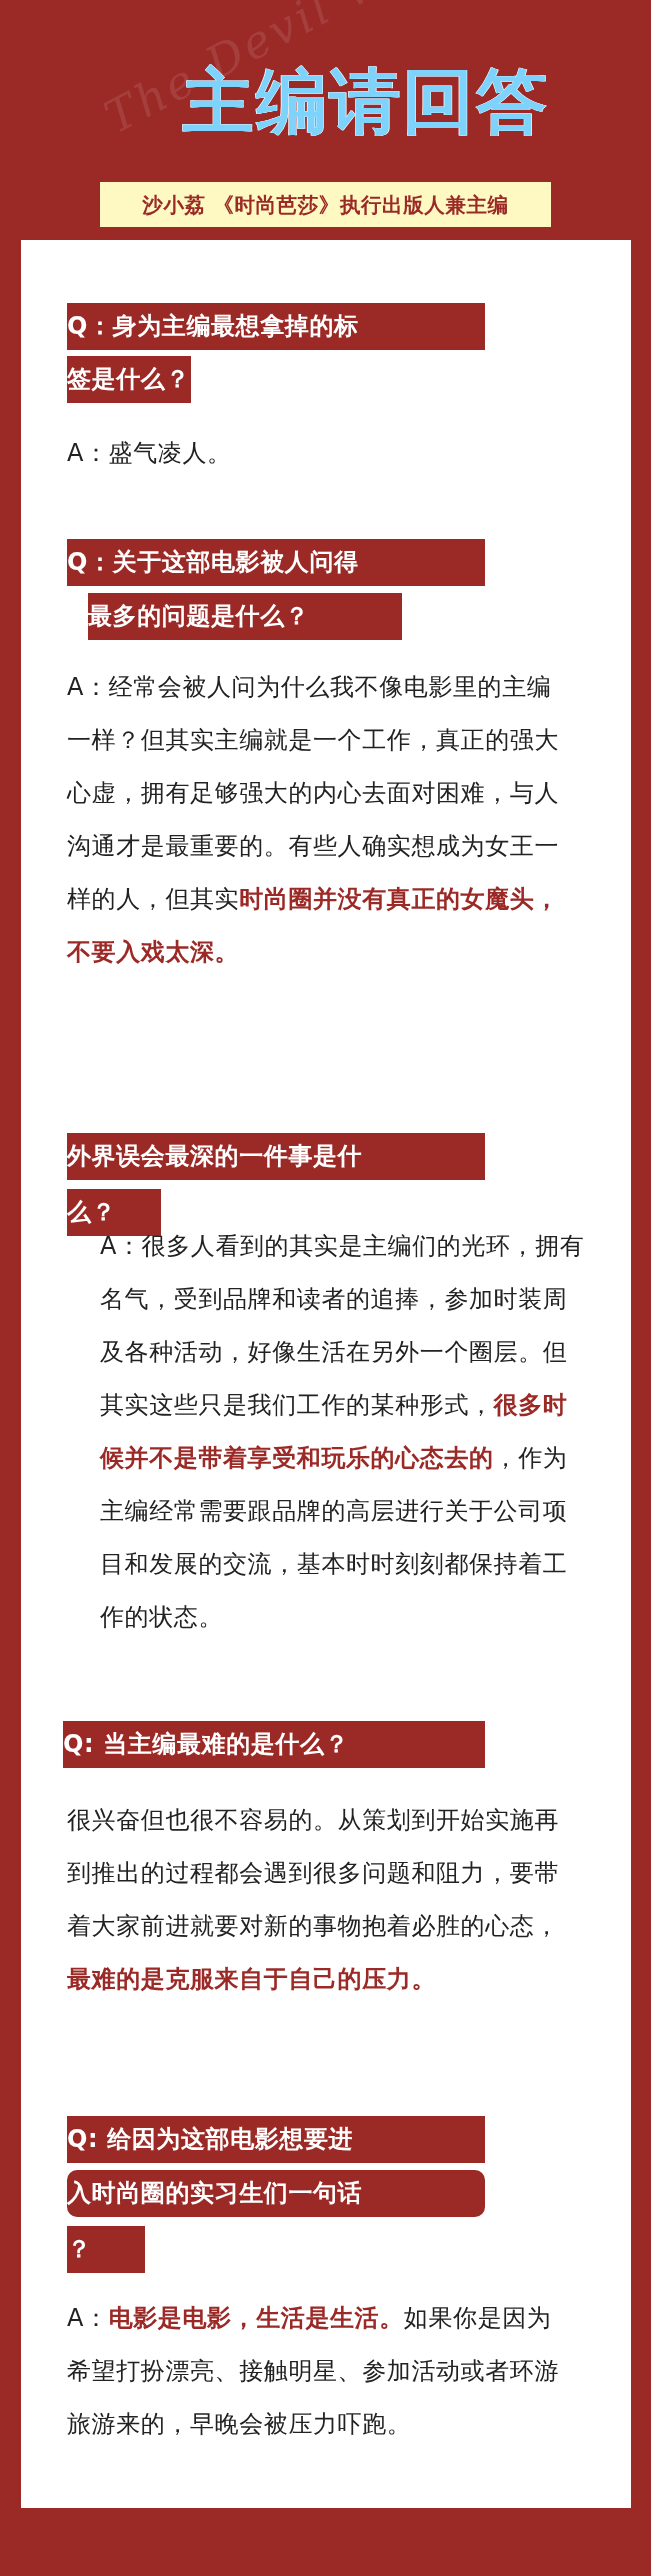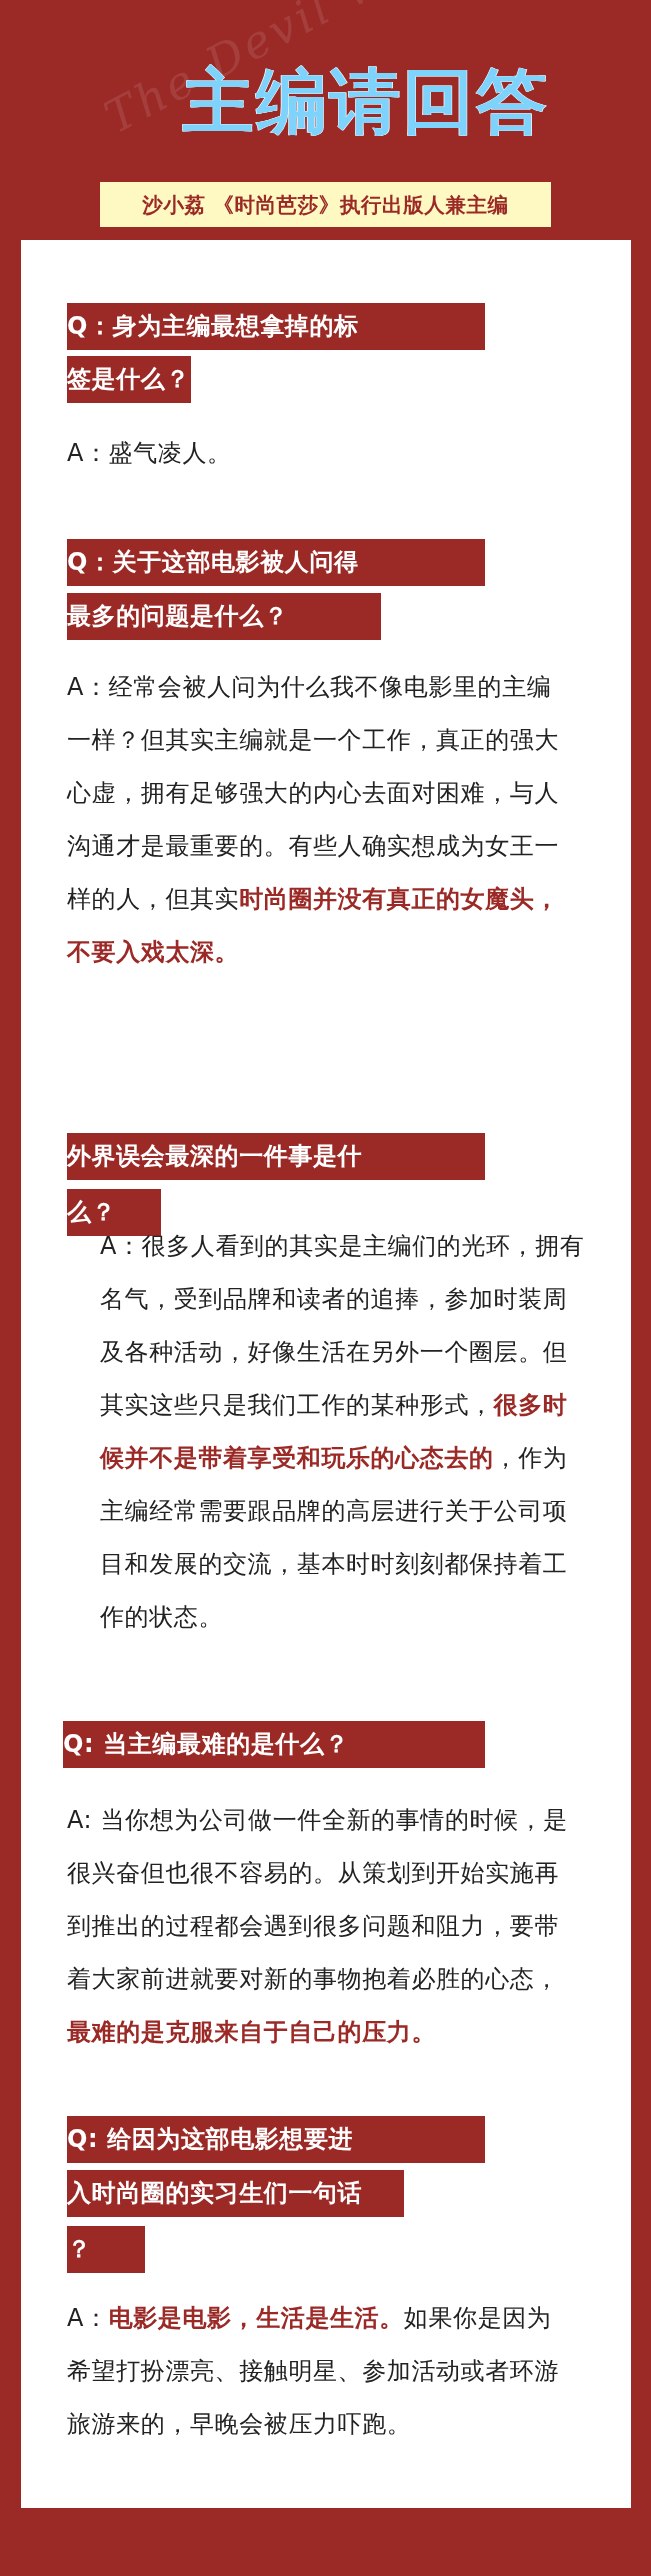--- a/index.html
+++ b/index.html
@@ -73,21 +73,21 @@
 
 <div class="card">
 
   <div class="qbar" style="top:63px; width:418px;">Q：身为主编最想拿掉的标</div>
   <div class="qbar" style="top:116px; width:124px;">签是什么？</div>
   <div class="answer" style="top:187px;">
       <span class="line"><span>A：盛气凌人。</span></span>
     </div>
 
   <div class="qbar" style="top:299px; width:418px;">Q：关于这部电影被人问得</div>
-  <div class="qbar" style="top:353px; width:314px;">最多的问题是什么？</div>
+  <div class="qbar" style="top:353px; width:314px;margin-left:21px;">最多的问题是什么？</div>
   <div class="answer" style="top:421px;">
       <span class="line"><span>A：经常会被人问为什么我不像电影里的主编</span></span>
       <span class="line"><span>一样？但其实主编就是一个工作，真正的强大</span></span>
       <span class="line"><span>心虚，拥有足够强大的内心去面对困难，与人</span></span>
       <span class="line"><span>沟通才是最重要的。有些人确实想成为女王一</span></span>
       <span class="line"><span>样的人，但其实</span><span class="hl">时尚圈并没有真正的女魔头，</span></span>
       <span class="line"><span class="hl">不要入戏太深。</span></span>
     </div>
 
   <div class="qbar" style="top:893px; width:418px;">外界误会最深的一件事是什</div>
@@ -98,29 +98,28 @@
       <span class="line"><span>及各种活动，好像生活在另外一个圈层。但</span></span>
       <span class="line"><span>其实这些只是我们工作的某种形式，</span><span class="hl">很多时</span></span>
       <span class="line"><span class="hl">候并不是带着享受和玩乐的心态去的</span><span>，作为</span></span>
       <span class="line"><span>主编经常需要跟品牌的高层进行关于公司项</span></span>
       <span class="line"><span>目和发展的交流，基本时时刻刻都保持着工</span></span>
       <span class="line"><span>作的状态。</span></span>
     </div>
 
   <div class="qbar" style="top:1481px; width:422px; left:42px;">Q: 当主编最难的是什么？</div>
   <div class="answer" style="top:1554px;">
-      <span class="line"><span>A: 当你想为公司做一件全新的事情的时候，是</span></span>
       <span class="line"><span>很兴奋但也很不容易的。从策划到开始实施再</span></span>
       <span class="line"><span>到推出的过程都会遇到很多问题和阻力，要带</span></span>
       <span class="line"><span>着大家前进就要对新的事物抱着必胜的心态，</span></span>
       <span class="line"><span class="hl">最难的是克服来自于自己的压力。</span></span>
     </div>
 
   <div class="qbar" style="top:1876px; width:418px;">Q: 给因为这部电影想要进</div>
-  <div class="qbar" style="top:1930px; width:337px;">入时尚圈的实习生们一句话</div>
+  <div class="qbar" style="top:1930px; width:418px;border-radius:10px;">入时尚圈的实习生们一句话</div>
   <div class="qbar" style="top:1986px; width:78px;">？</div>
   <div class="answer" style="top:2052px;">
       <span class="line"><span>A：</span><span class="hl">电影是电影，生活是生活。</span><span>如果你是因为</span></span>
       <span class="line"><span>希望打扮漂亮、接触明星、参加活动或者环游</span></span>
       <span class="line"><span>旅游来的，早晚会被压力吓跑。</span></span>
     </div>
 
 </div>
 
 

